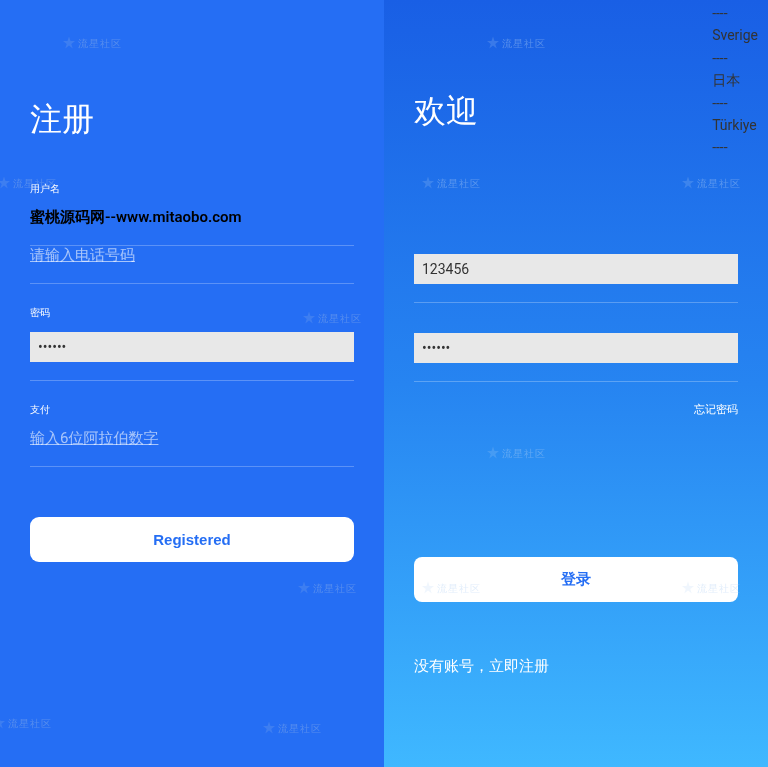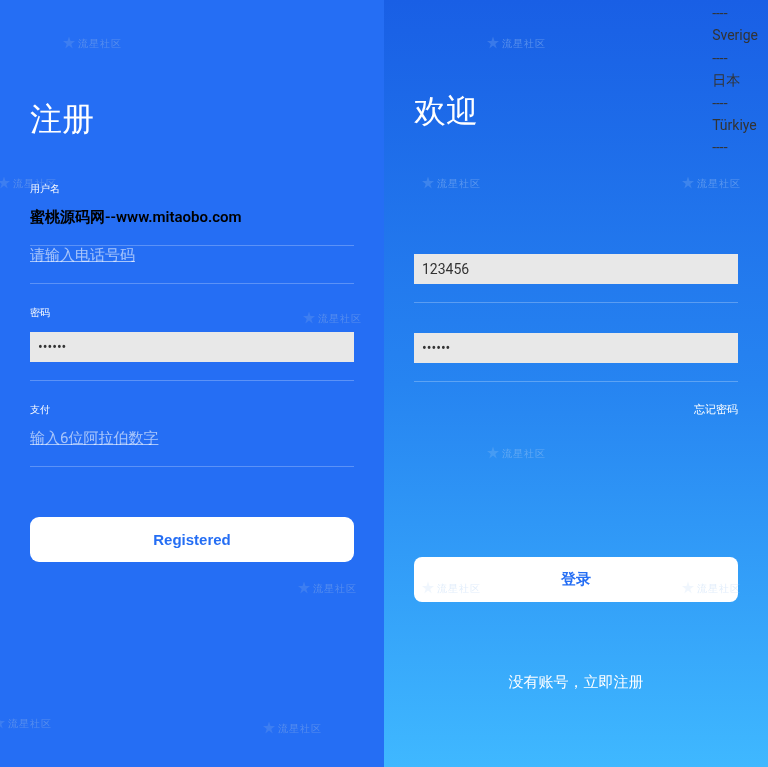--- a/index.html
+++ b/index.html
@@ -96,24 +96,24 @@
       margin-top: 140px;
     }
     .forgot-link {
       text-align: right;
       font-size: 11px;
       color: #fff;
       margin-top: 20px;
       cursor: pointer;
     }
     .signup-link {
-      text-align: center;
-      font-size: 15px;
-      color: #fff;
-      margin-top: 71px;
+      text-align: left;
+      font-size: 15px;
+      color: #fff;
+      margin-top: 55px;
       cursor: pointer;
     }
     .lang-list {
       position: absolute;
       top: 2px;
       right: 10px;
       font-size: 14px;
       color: #333;
       line-height: 1.6;
       text-align: left;

